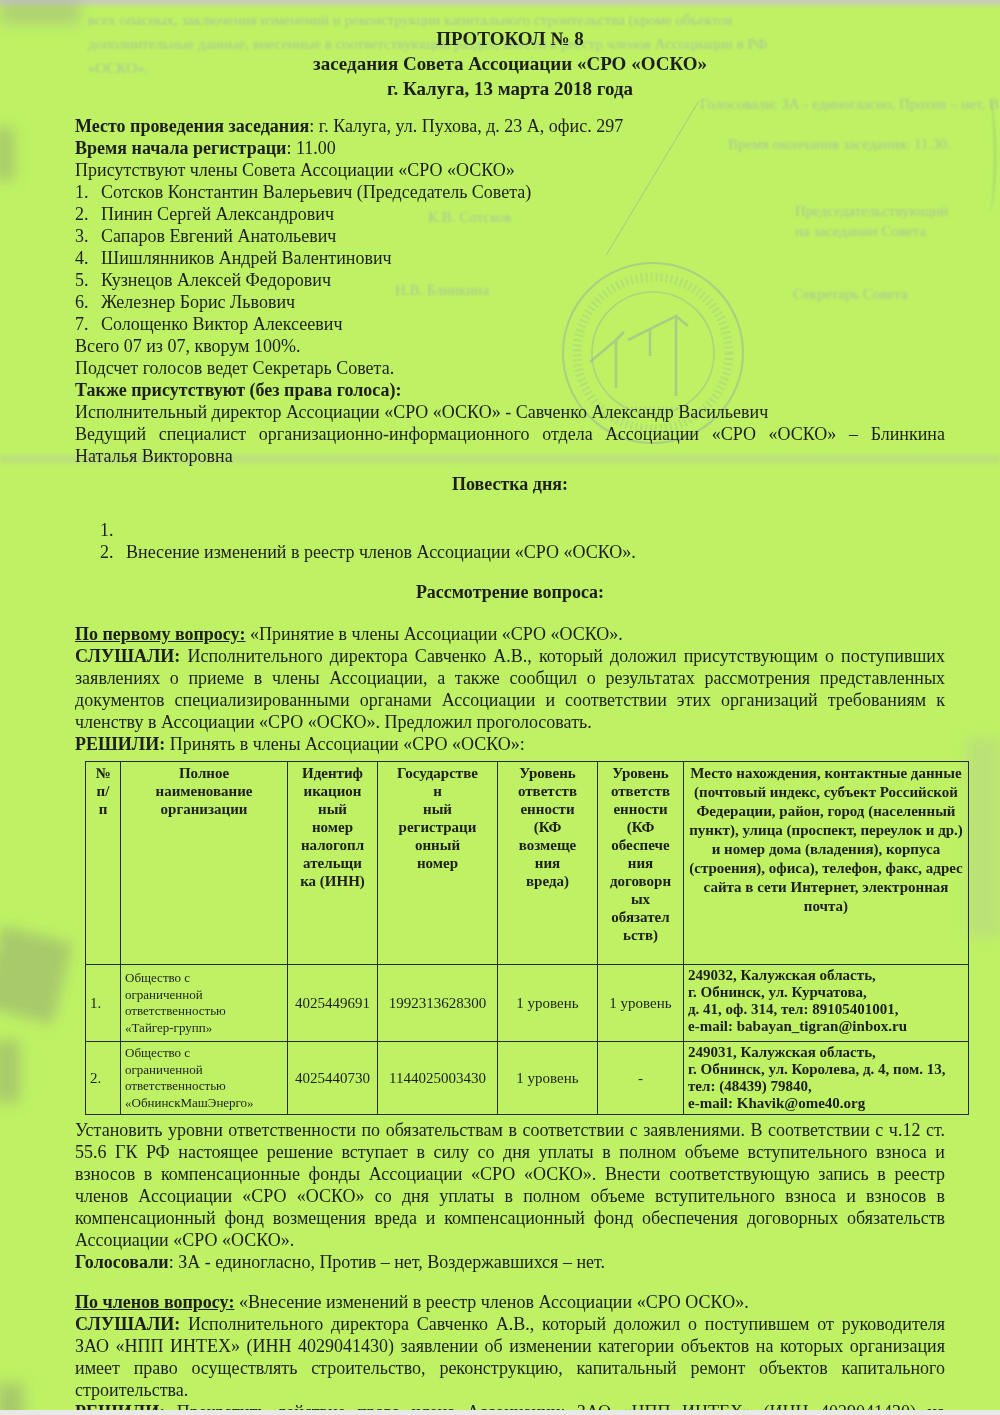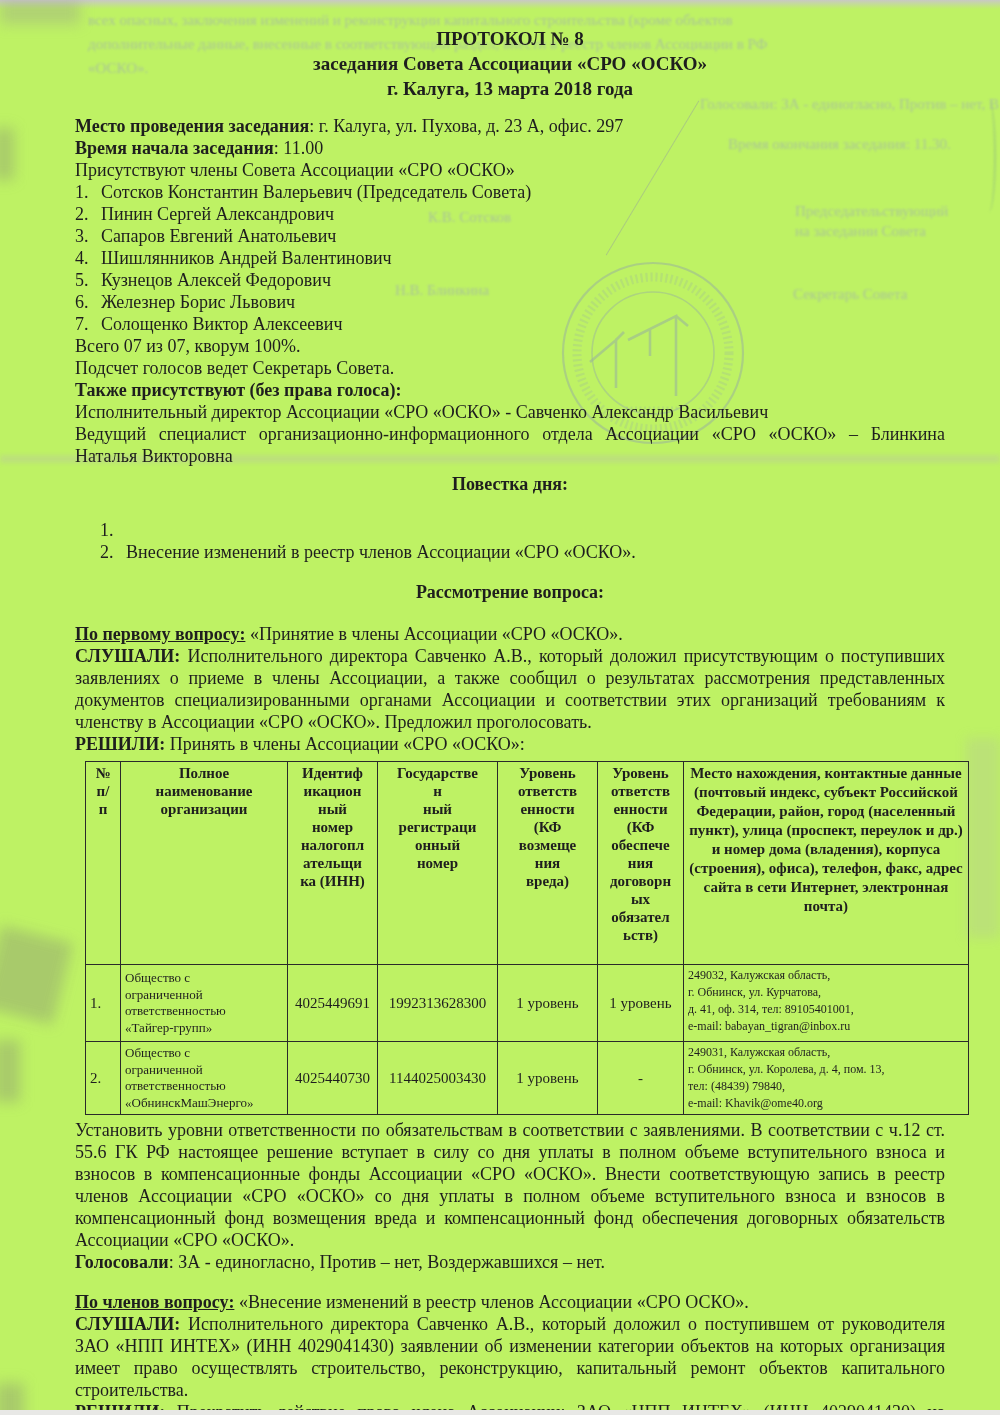--- a/index.html
+++ b/index.html
@@ -51,22 +51,22 @@
   .tblwrap{margin:6px 0 4px 10px;}
   table.reg{border-collapse:collapse;table-layout:fixed;width:883px;}
   table.reg th,table.reg td{border:1.5px solid #2a2a2a;padding:2px 4px;overflow:hidden;}
   table.reg th{font-weight:bold;font-size:15px;line-height:18px;vertical-align:top;
     text-align:center;white-space:pre-line;height:198px;}
   table.reg th.addr-h{font-size:15px;line-height:19px;white-space:normal;}
   td.c-num{font-size:15px;vertical-align:middle;text-align:left;padding-left:5px;}
   td.c-name{font-size:13px;line-height:16.5px;vertical-align:middle;
     white-space:pre-line;padding-left:7px;}
   td.c-mid{font-size:15px;text-align:center;vertical-align:middle;margin-top:7px;}
-  td.c-addr{font-size:12px;line-height:17px;vertical-align:top;
-    white-space:pre-line;padding:2px 6px;}
+  td.c-addr{font-size:15px;line-height:17px;vertical-align:top;
+    white-space:pre-line;padding:2px 6px;font-weight:bold;}
   tr.r1{height:77px;} tr.r2{height:72px;}
 </style>
 </head>
 <body>
 
 <div class="page">
 
   <div class="top-strip"></div>
   <div class="corner-blob"></div>
   <div class="smudge sm1"></div>
@@ -105,21 +105,21 @@
 
   <div class="doc">
 
     <div class="title-block center">
       <div>ПРОТОКОЛ № 8</div>
       <div>заседания Совета Ассоциации «СРО «ОСКО»</div>
       <div>г. Калуга, 13 марта 2018 года</div>
     </div>
 
     <p><span class="b">Место проведения заседания</span><span>: г. Калуга, ул. Пухова, д. 23 А, офис. 297</span></p>
-    <p><span class="b">Время начала заседания</span><span>: 11.00</span></p>
+    <p><span class="b">Время начала регистраци</span><span>: 11.00</span></p>
     <p>Присутствуют члены Совета Ассоциации «СРО «ОСКО»</p>
 
     <div>
       <div class="li-row">
           <span class="li-num">1.</span>
           <span>Сотсков Константин Валерьевич (Председатель Совета)</span>
         </div>
       <div class="li-row">
           <span class="li-num">2.</span>
           <span>Пинин Сергей Александрович</span>

